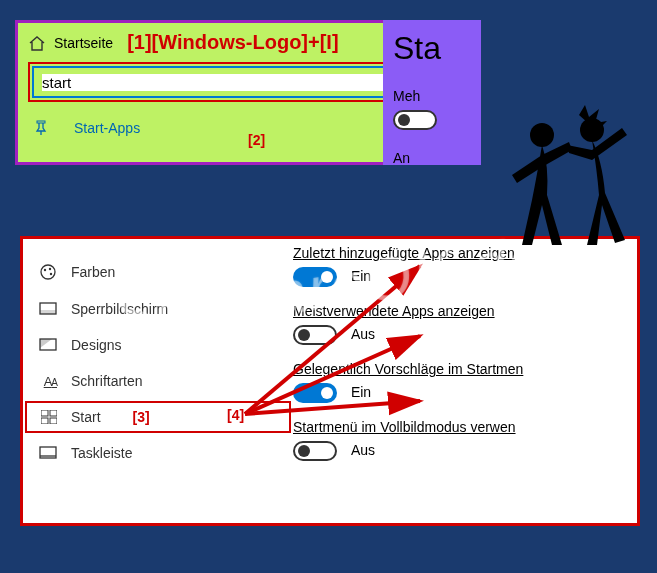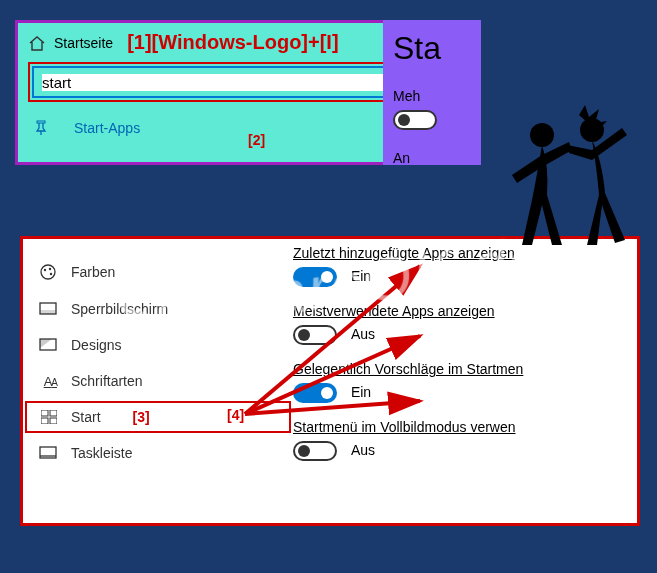--- a/index.html
+++ b/index.html
@@ -13,21 +13,21 @@
     position: relative;
     overflow: hidden;
   }
   
   .panel1 {
     position: absolute;
     top: 20px;
     left: 15px;
     width: 440px;
     height: 145px;
-    background: #5eead4;
+    background: #bef264;
     border: 3px solid #a020c0;
   }
   .breadcrumb {
     display: flex;
     align-items: center;
     gap: 8px;
     padding: 8px 10px;
   }
   .breadcrumb .home-icon {
     width: 18px;

